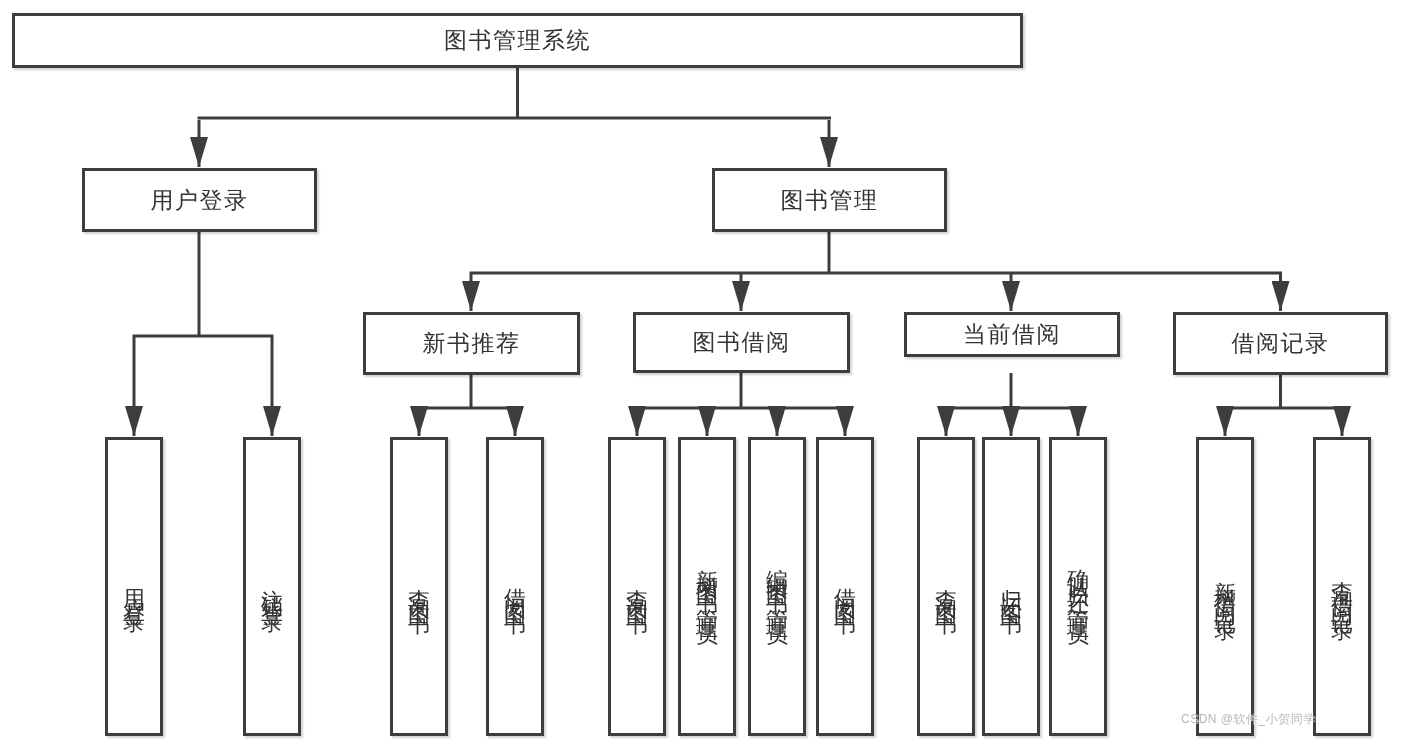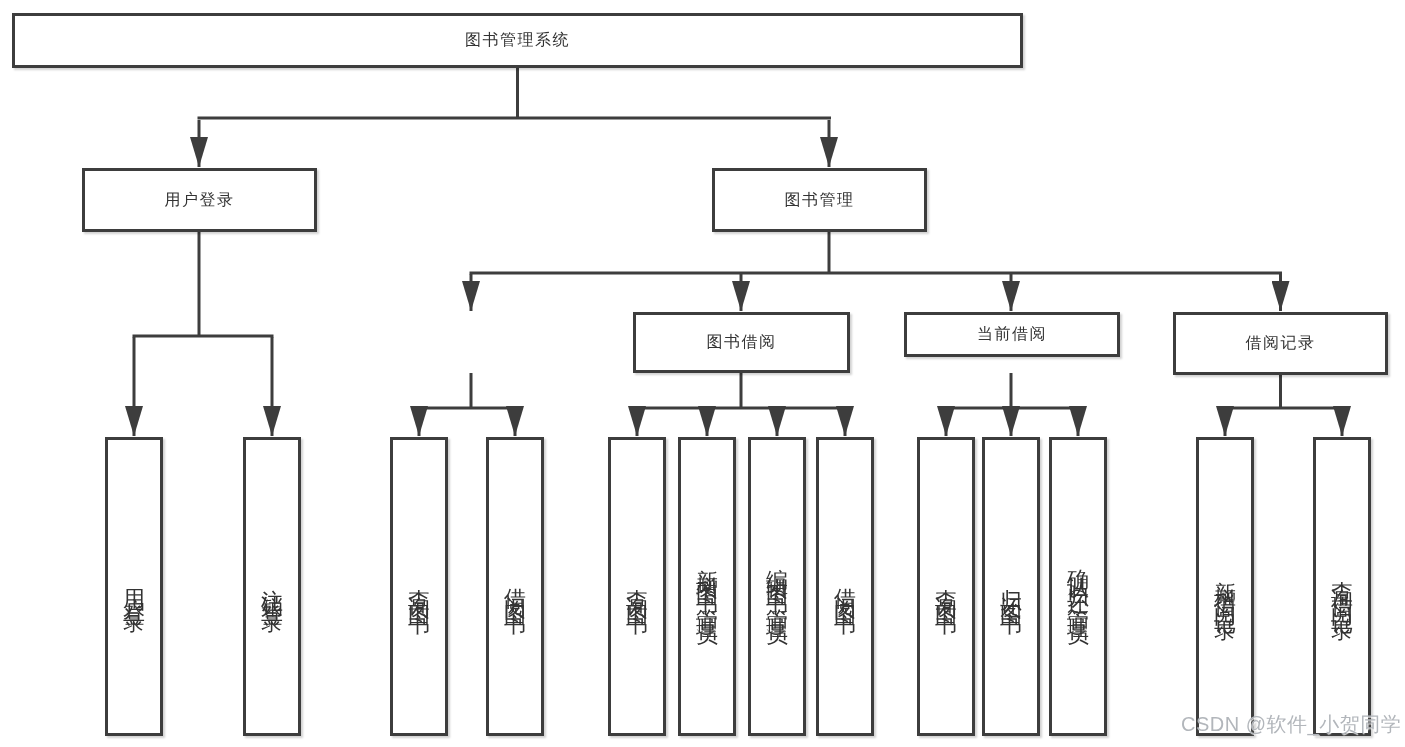--- a/index.html
+++ b/index.html
@@ -40,21 +40,21 @@
     position: absolute;
     background: #ffffff;
     border: 3px solid var(--line);
     display: flex;
     align-items: center;
     justify-content: center;
     color: var(--text);
     box-shadow: 1.5px 1.5px 2px rgba(0,0,0,0.18);
   }
   .box .lbl {
-    font-size: 16px;
+    font-size: 23px;
     letter-spacing: 1.5px;
     white-space: nowrap;
     color: var(--text);
   }
   .leaf .lbl {
     writing-mode: vertical-rl;
     text-orientation: mixed;
     font-size: 22px;
     letter-spacing: 8px;
     line-height: 1;
@@ -63,21 +63,21 @@
   .leaf {
     width: 58px;
     top: 437px;
     height: 299px;
   }
 
   .watermark {
     position: absolute;
     left: 1181px;
     top: 711px;
-    font-size: 20px;
+    font-size: 12px;
     color: var(--wm);
     white-space: nowrap;
     text-shadow: 1px 1px 1px rgba(255,255,255,0.9);
     letter-spacing: 0.5px;
   }
 </style>
 </head>
 <body>
 
 <div class="canvas">
@@ -130,24 +130,27 @@
     <path class="ln" d="M1342 409 V436" marker-end="url(#arrow)"></path>
   </svg>
 
   <div class="box" style="left:12px;top:13px;width:1011px;height:55px">
     <span class="lbl">图书管理系统</span>
   </div>
 
   <div class="box" style="left:82px;top:168px;width:235px;height:64px">
     <span class="lbl">用户登录</span>
   </div>
-  <div class="box" style="left:712px;top:168px;width:215px;height:64px">
+  <div class="box" style="left:712px;top:168px;width:235px;height:64px">
     <span class="lbl">图书管理</span>
   </div>
 
+  <div class="box" style="left:363px;top:312px;width:217px;height:63px">
+    <span class="lbl">新书推荐</span>
+  </div>
   <div class="box" style="left:633px;top:312px;width:217px;height:61px">
     <span class="lbl">图书借阅</span>
   </div>
   <div class="box" style="left:904px;top:312px;width:216px;height:45px">
     <span class="lbl">当前借阅</span>
   </div>
   <div class="box" style="left:1173px;top:312px;width:215px;height:63px">
     <span class="lbl">借阅记录</span>
   </div>
 

